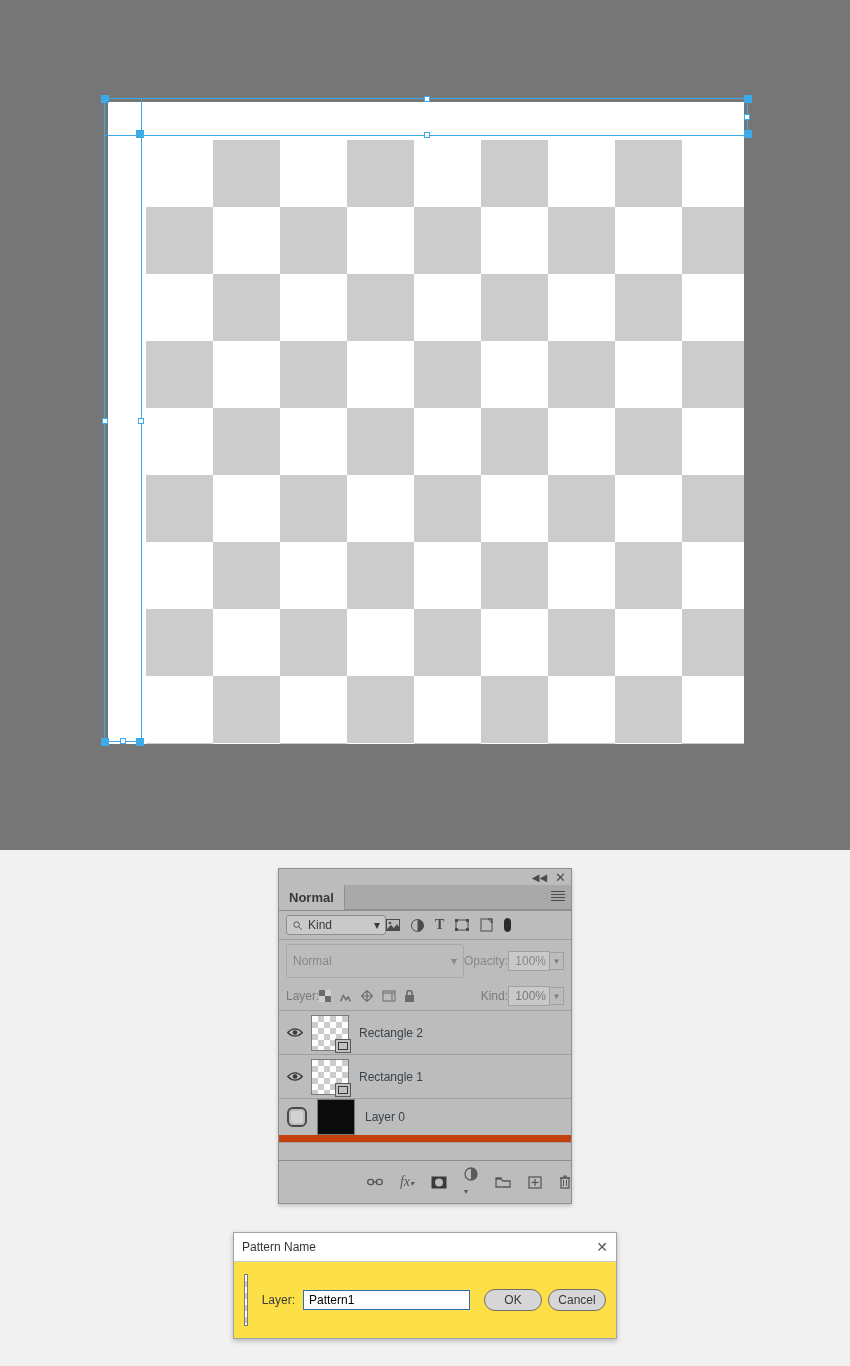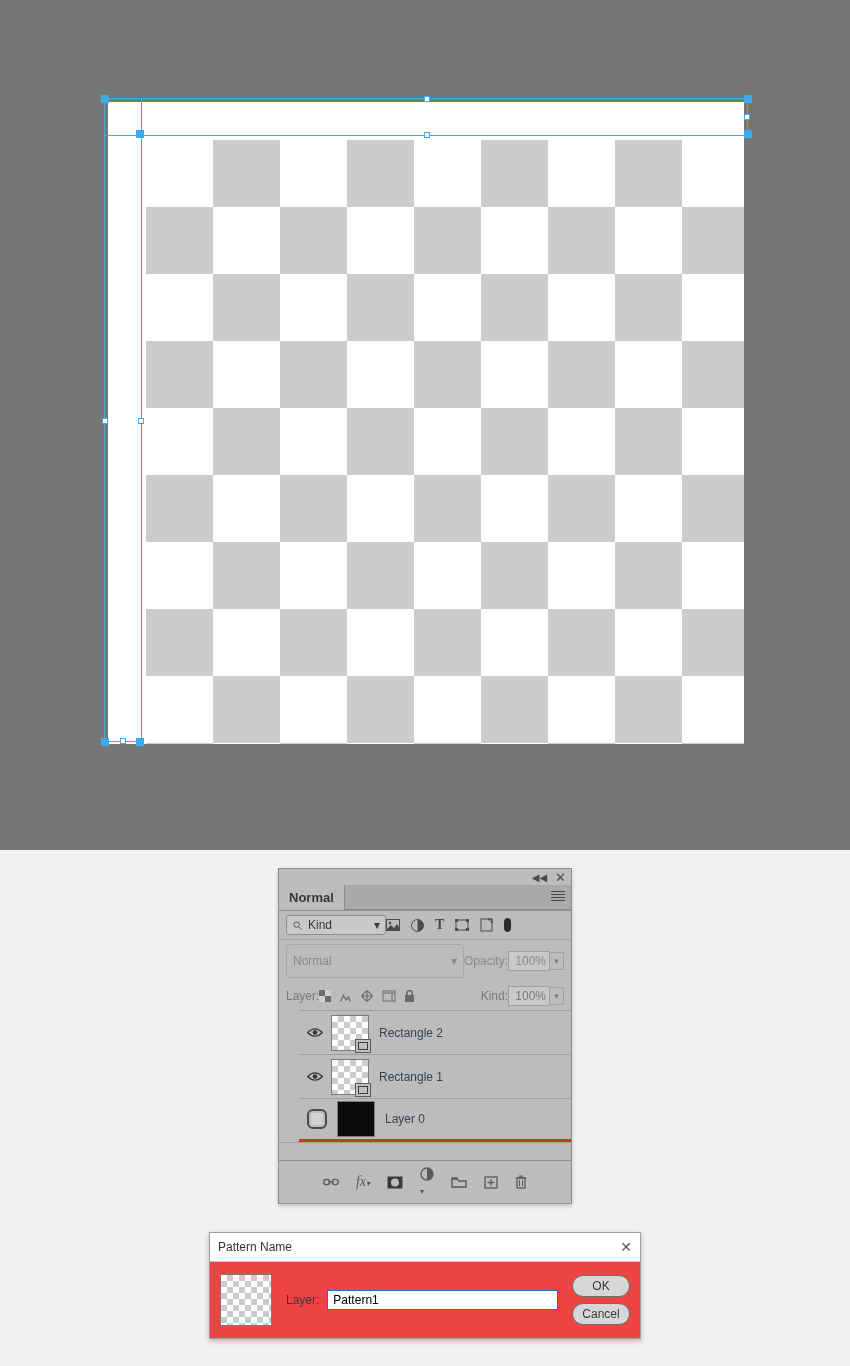--- a/index.html
+++ b/index.html
@@ -118,28 +118,28 @@
   .sm-chev {
     width:14px;height:18px;border:1px solid #a0a0a0; border-left:none;
     display:flex;align-items:center;justify-content:center;color:#7a7a7a;font-size:9px;
   }
 
   
   .lockrow{ color:#7a7a7a; }
   .lockicons{display:flex;gap:8px;align-items:center;color:#6b6b6b;}
 
   
-  .layer-list { background:#bcbcbc;padding-left:20px; }
+  .layer-list { background:#bcbcbc; }
   .layer {
     display:flex; align-items:center;
     height:44px;
     border-top:1px solid #a0a0a0;
     padding:0 8px; gap:10px;
   }
-  .layer:last-child{border-bottom:3px solid #c2410c;}
+  .layer:last-child{border-bottom:7px solid #c2410c;}
   .eye { width:14px; color:#3a3a3a; cursor:pointer; }
   .eye.hidden{ border:2px solid #4a4a4a; border-radius:6px; width:20px; height:20px; background:#d2d2d2; box-shadow: inset 0 0 0 2px #bcbcbc; }
   .thumb-wrap{ position:relative; }
   .thumb {
     width:38px; height:36px;
     border:1px solid #7b7b7b;
     background:#ffffff;
   }
   .thumb.checker {
     background-image:
@@ -158,32 +158,32 @@
   }
   .vec-badge::before{
     content:""; width:8px; height:6px; border:1.5px solid #3a3a3a;
   }
   .layer-name{font-size:12px;color:#39424d;}
 
   .gap{height:18px;background:#bcbcbc;border-top:1px solid #a0a0a0;}
 
   
   .panel-bottom{
-    display:flex; align-items:center; justify-content:center;
+    display:flex; align-items:center; justify-content:flex-end;
     gap:17px;
     padding:6px 0;
     border-top:1px solid #8f8f8f;
     color:#5a5a5a; font-size:14px;
   }
 
   
   .dlg {
-    width:432px;
+    width:384px;
     border:1px solid #a2a2a2;
-    background:#ef4444;
+    background:#fde047;
     box-shadow:0 2px 5px rgba(0,0,0,0.25);
   }
   .dlg-title{
     background:#ffffff;
     padding:6px 8px;
     display:flex; align-items:center;
     font-size:12px; color:#333;
     border-bottom:1px solid #c8c8c8;
   }
   .dlg-title .x{margin-left:auto;font-size:14px;color:#555;cursor:pointer;}
@@ -201,21 +201,21 @@
   }
   .name-block{flex:1;display:flex;align-items:center;gap:8px;}
   .name-input{
     flex:1;
     border:1px solid #2d6db1;
     padding:2px 5px;
     background:#ffffff;
     font-size:12px;
     outline: none;
   }
-  .dlg-buttons{display:flex;flex-direction:column;gap:6px;}
+  .dlg-buttons{display:flex;flex-direction:row;gap:6px;}
   .btn{
     width:58px;
     border:1px solid #6d6d6d;
     border-radius:12px;
     background:#d7d7d7;
     padding:3px 0;
     text-align:center;
     font-size:12px;
     cursor:pointer;
   }

